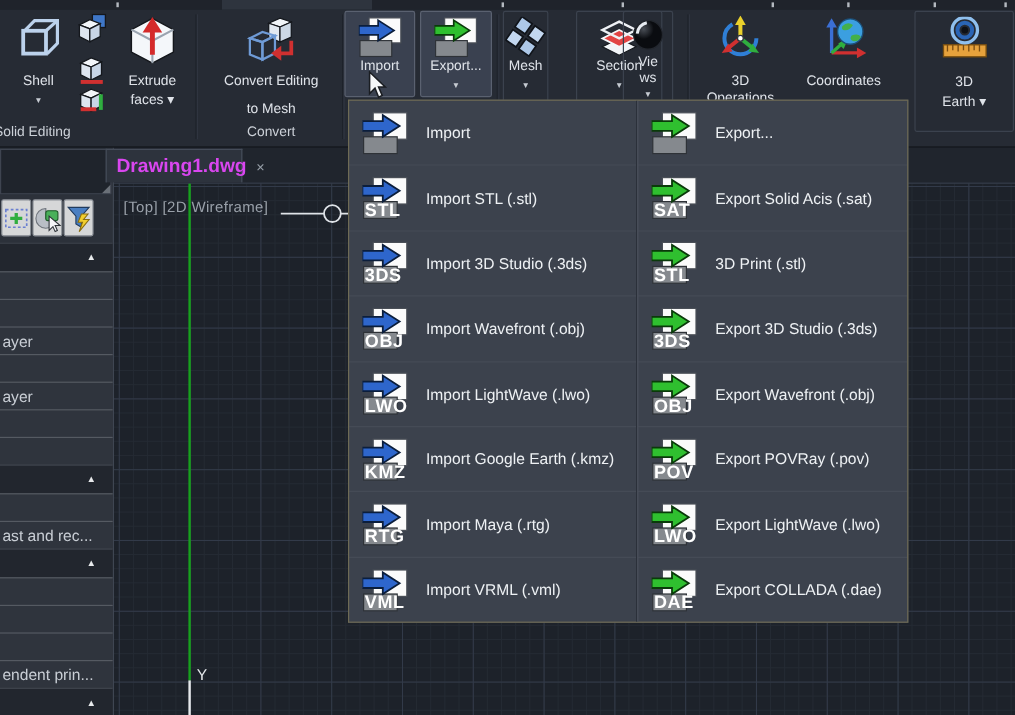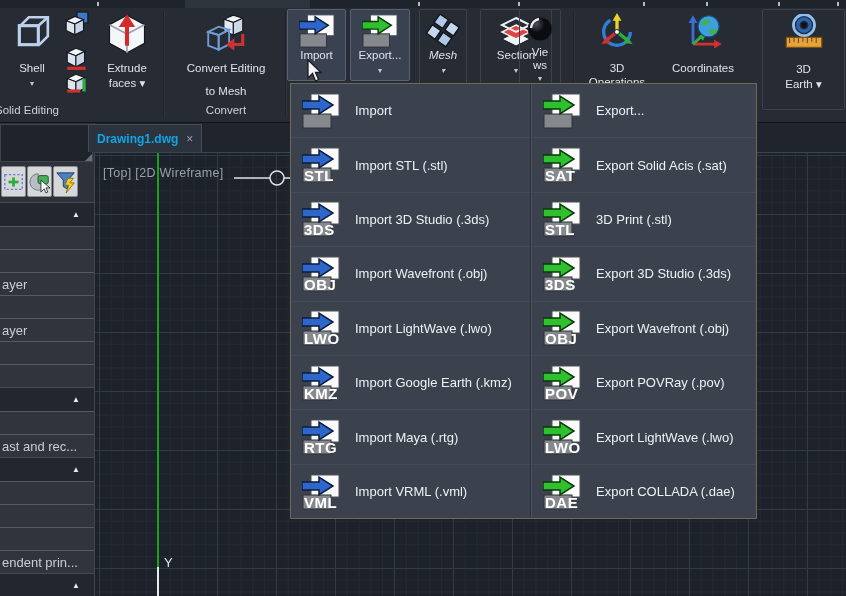--- a/index.html
+++ b/index.html
@@ -21,21 +21,21 @@
   .rb.pressed{border:1px solid #5a6170;background:#3a4150;border-radius:2px;height:72px;}
   .rb .ic{position:absolute;left:50%;transform:translateX(-50%);top:4px;}
   .rb-label{position:absolute;left:0;right:0;font-size:11.5px;color:#dfe3e9;white-space:nowrap;}
   .rb-arrow{position:absolute;left:0;right:0;font-size:8px;color:#c6cbd2;}
   .stack-btn{position:absolute;left:64px;width:26px;height:26px;}
   
   #tabbar-bg{position:absolute;left:95px;top:122px;right:0;height:30px;background:#20252d;z-index:3;}
   #doc-tab{position:absolute;left:88px;top:124px;width:114px;height:28px;background:#2d333d;
            border:1px solid #454c59;border-bottom:none;z-index:7;display:flex;align-items:center;
            padding:0 8px;box-sizing:border-box;}
-  #doc-tab .t{font-size:12px;font-weight:bold;color:#0ea5e9;white-space:nowrap;text-align:center;}
+  #doc-tab .t{font-size:16px;font-weight:bold;color:#d946ef;white-space:nowrap;text-align:center;}
   #doc-tab .x{margin-left:8px;font-size:12px;color:#98a0a9;}
   
   #canvas{position:absolute;left:95px;top:152px;width:751px;height:444px;z-index:1;
     background-color:#1d222a;
     background-image:
       linear-gradient(#323a49 1px,transparent 1px),
       linear-gradient(90deg,#323a49 1px,transparent 1px),
       linear-gradient(#242a33 1px,transparent 1px),
       linear-gradient(90deg,#242a33 1px,transparent 1px);
     background-size:59px 59px,59px 59px,11.8px 11.8px,11.8px 11.8px;
@@ -192,21 +192,21 @@
           <rect x="1" y="21" width="28" height="14" fill="#85898e" stroke="#2e3237"></rect>
           <polygon points="0,8 17,8 17,3 31,12 17,21 17,16 0,16" fill="#2fbf2f" stroke="#0a3a0a" stroke-width="1.5"></polygon>
         </svg>
       </span>
       <span class="rb-label" style="top:39px">Export...</span>
       <span class="rb-arrow" style="top:56px">▾</span>
     </div>
 
     <div class="rib-sep" style="left:414px"></div>
 
-    <div class="rb bordered" style="left:419px;width:48px;font-style:italic;">
+    <div class="rb bordered" style="left:419px;width:38px;">
       <span class="ic">
         <svg width="34" height="34" viewBox="0 0 36 36">
           <g transform="rotate(35 18 18)" stroke="#10141a" stroke-width="1.5">
             <rect x="5" y="5" width="11" height="11" fill="#adc8e8"></rect>
             <rect x="19" y="5" width="11" height="11" fill="#c3d7ef"></rect>
             <rect x="5" y="19" width="11" height="11" fill="#c3d7ef"></rect>
             <rect x="19" y="19" width="11" height="11" fill="#adc8e8"></rect>
           </g>
         </svg>
       </span>

